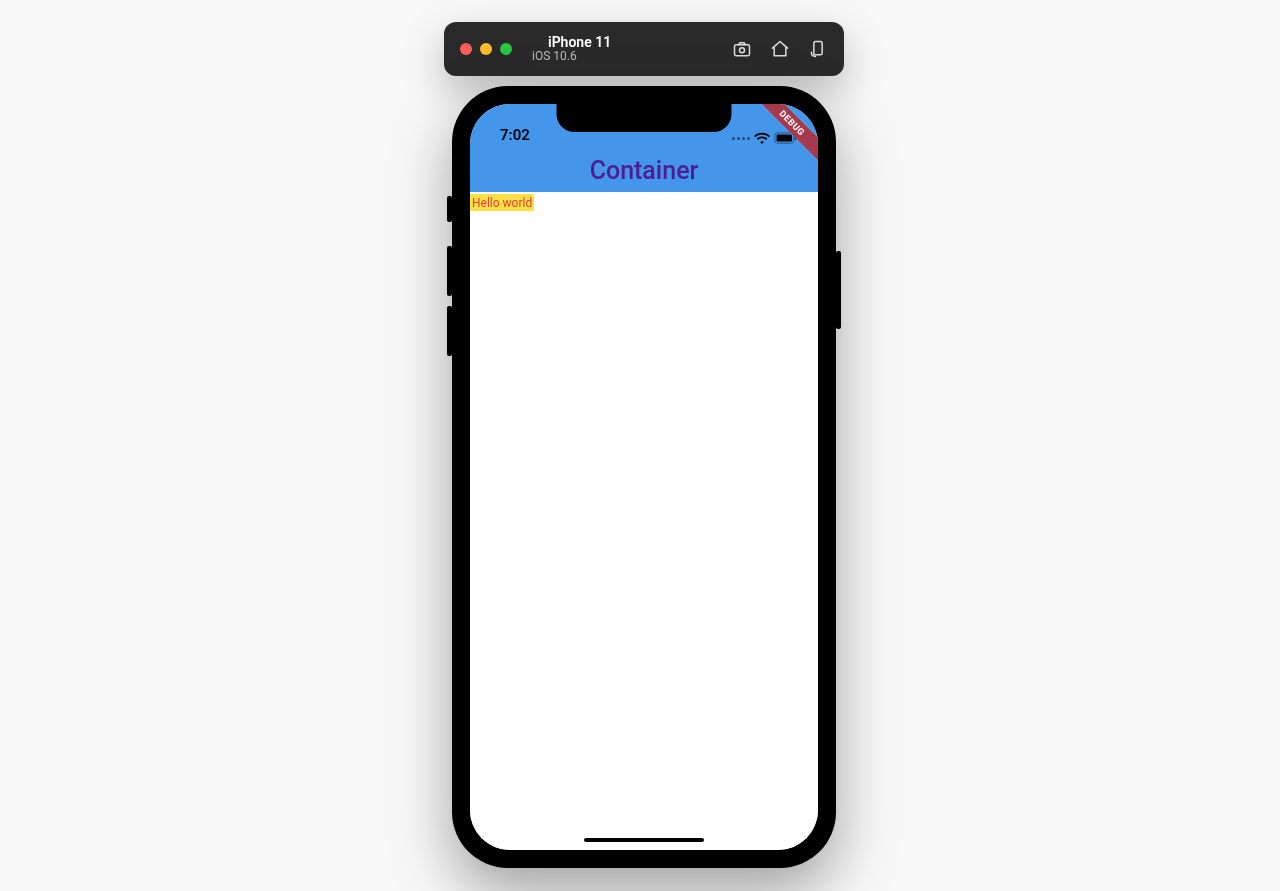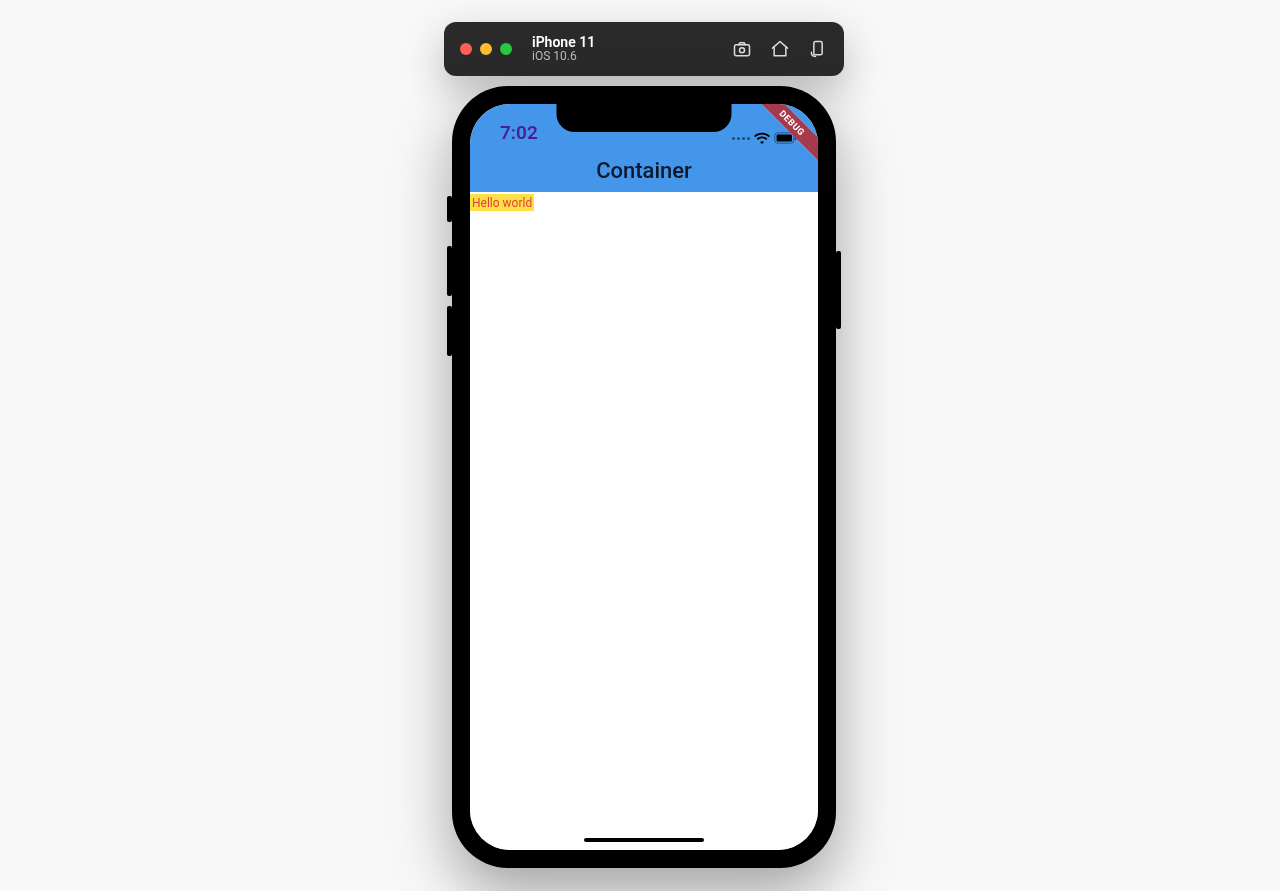--- a/index.html
+++ b/index.html
@@ -26,21 +26,21 @@
       align-items: center;
       padding: 0 16px;
       color: #e8e8e8;
     }
     .traffic-lights { display: flex; gap: 8px; margin-right: 20px; }
     .tl { width: 12px; height: 12px; border-radius: 50%; }
     .tl.red { background: #ff5f57; }
     .tl.yellow { background: #febc2e; }
     .tl.green { background: #28c840; }
     .sim-title-block { line-height: 1.1; }
-    .sim-title { font-size: 14px; font-weight: 600; color: #fff; }
+    .sim-title { font-size: 14px; font-weight: 600; color: #fff; margin-left: 16px; }
     .sim-sub   { font-size: 12px; color: #bbb; }
     .sim-actions { margin-left: auto; display: flex; gap: 18px; align-items: center; }
     .sim-actions .ico { width: 20px; height: 20px; display: inline-flex; }
     .sim-actions svg { stroke: #ddd; }
 
     
     .phone {
       position: absolute;
       left: 452px;
       top: 86px;
@@ -81,35 +81,35 @@
     
     .status-area {
       height: 44px;
       background: #4496ea;
       position: relative;
       display: flex;
       align-items: flex-end;
       padding: 0 20px 4px 30px;
       justify-content: space-between;
     }
-    .status-time { font-size: 19px; font-weight: 600; color: #4c1d95; }
+    .status-time { font-size: 15px; font-weight: 600; color: #000000; }
     .status-right { display: flex; align-items: center; gap: 4px; }
     .dots { display: flex; gap: 2px; }
     .dots span { width: 3px; height: 3px; border-radius: 50%; background: rgba(0,0,0,0.5); }
     .wifi-ic, .batt-ic { display: inline-flex; }
 
     
     .appbar {
       height: 44px;
       background: #4496ea;
       display: flex;
       align-items: center;
       justify-content: center;
     }
-    .appbar-title { color: #0f172a; font-size: 22px; font-weight: 500; }
+    .appbar-title { color: #4c1d95; font-size: 25px; font-weight: 500; }
 
     
     .app-body {
       flex: 1;
       background: #fff;
       height: calc(100% - 88px);
       position: relative;
     }
     .hello-box {
       display: inline-block;

